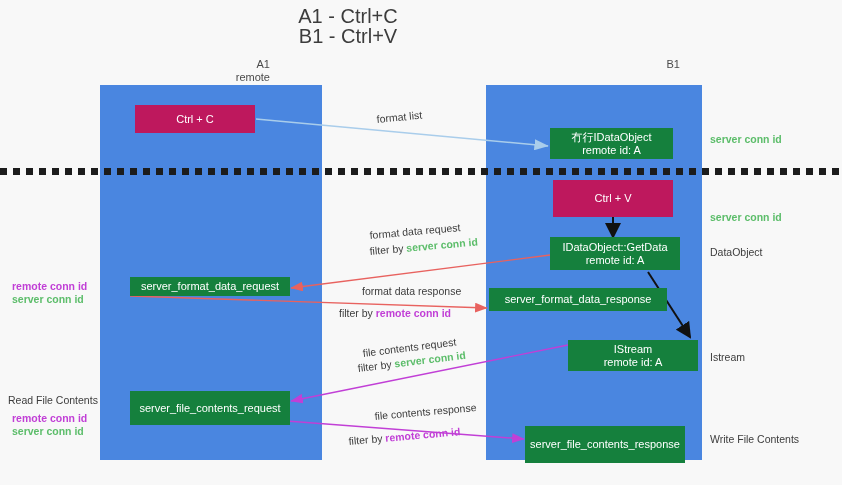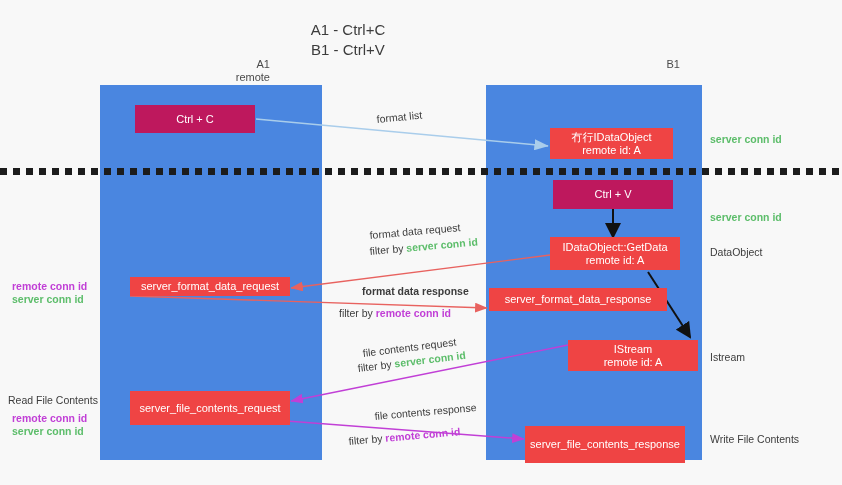--- a/index.html
+++ b/index.html
@@ -6,42 +6,42 @@
   body{
     width:842px;height:485px;
     background:#f8f8f8;
     font-family:"Liberation Sans", sans-serif;
     overflow:hidden;
   }
   #stage{position:relative;width:842px;height:485px;}
 
   
   .title{
-    position:absolute;left:0;top:20px;width:696px;
-    text-align:center;color:#3c3c3c;font-size:15px;line-height:20px;
+    position:absolute;left:0;top:6px;width:696px;
+    text-align:center;color:#3c3c3c;font-size:20px;line-height:20px;
   }
 
   
   .col-head{
     position:absolute;text-align:right;color:#4a4a4a;
     font-size:11px;line-height:13px;
   }
 
   
   .lane{position:absolute;background:#4a86e0;}
 
   
   .box{
     position:absolute;box-sizing:border-box;
     display:flex;flex-direction:column;
     align-items:center;justify-content:center;
     color:#ffffff;font-size:11px;line-height:13px;
     text-align:center;padding:2px 4px;
   }
-  .box.orange{background:#ef4444;text-align:center;}
+  .box.orange{background:#15803d;text-align:center;}
   .box.green{background:#be185d;}
 
   
   .dashed{
     position:absolute;left:0;top:168px;width:842px;height:7px;
     background-image:repeating-linear-gradient(to right,
       #1c1c1c 0px,#1c1c1c 7px,transparent 7px,transparent 13px);
   }
 
   
@@ -106,21 +106,21 @@
     <line x1="130" y1="409" x2="524" y2="439" stroke="#c13fd6" stroke-width="1.4" marker-end="url(#ar-mag)"></line>
   </svg>
 
   <div class="box green" style="left:135px;top:105px;width:120px;height:28px;">Ctrl + C</div>
 
   <div class="box orange" style="left:550px;top:128px;width:123px;height:31px;">
     <div>冇行IDataObject</div>
     <div>remote id: A</div>
   </div>
 
-  <div class="box green" style="left:553px;top:180px;width:120px;height:29px;">Ctrl + V</div>
+  <div class="box green" style="left:553px;top:180px;width:120px;height:37px;">Ctrl + V</div>
 
   <div class="box orange" style="left:550px;top:237px;width:130px;height:33px;">
     <div>IDataObject::GetData</div>
     <div>remote id: A</div>
   </div>
 
   <div class="box orange" style="left:130px;top:277px;width:160px;height:19px;">server_format_data_request</div>
 
   <div class="box orange" style="left:489px;top:288px;width:178px;height:23px;">server_format_data_response</div>
 
@@ -133,21 +133,21 @@
 
   <div class="box orange" style="left:525px;top:426px;width:160px;height:37px;">server_file_contents_response</div>
 
   <div class="dashed"></div>
 
   <div class="note rot" style="left:376px;top:112px;transform:rotate(-5.5deg);">format list</div>
 
   <div class="note rot" style="left:369px;top:228px;transform:rotate(-5deg);">format data request</div>
   <div class="note rot" style="left:369px;top:244px;transform:rotate(-5deg);"><span>filter by </span><span class="g">server conn id</span></div>
 
-  <div class="note" style="left:362px;top:284px;font-weight:bold;">format data response</div>
+  <div class="note" style="left:362px;top:284px;">format data response</div>
   <div class="note" style="left:339px;top:306px;"><span>filter by </span><span class="p">remote conn id</span></div>
 
   <div class="note rot" style="left:362px;top:346px;transform:rotate(-7deg);">file contents request</div>
   <div class="note rot" style="left:357px;top:361px;transform:rotate(-7deg);"><span>filter by </span><span class="g">server conn id</span></div>
 
   <div class="note rot" style="left:374px;top:409px;transform:rotate(-5deg);">file contents response</div>
   <div class="note rot" style="left:348px;top:434px;transform:rotate(-5deg);"><span>filter by </span><span class="p">remote conn id</span></div>
 
   <div class="note green-t" style="left:710px;top:132px;">server conn id</div>
   <div class="note green-t" style="left:710px;top:210px;">server conn id</div>

